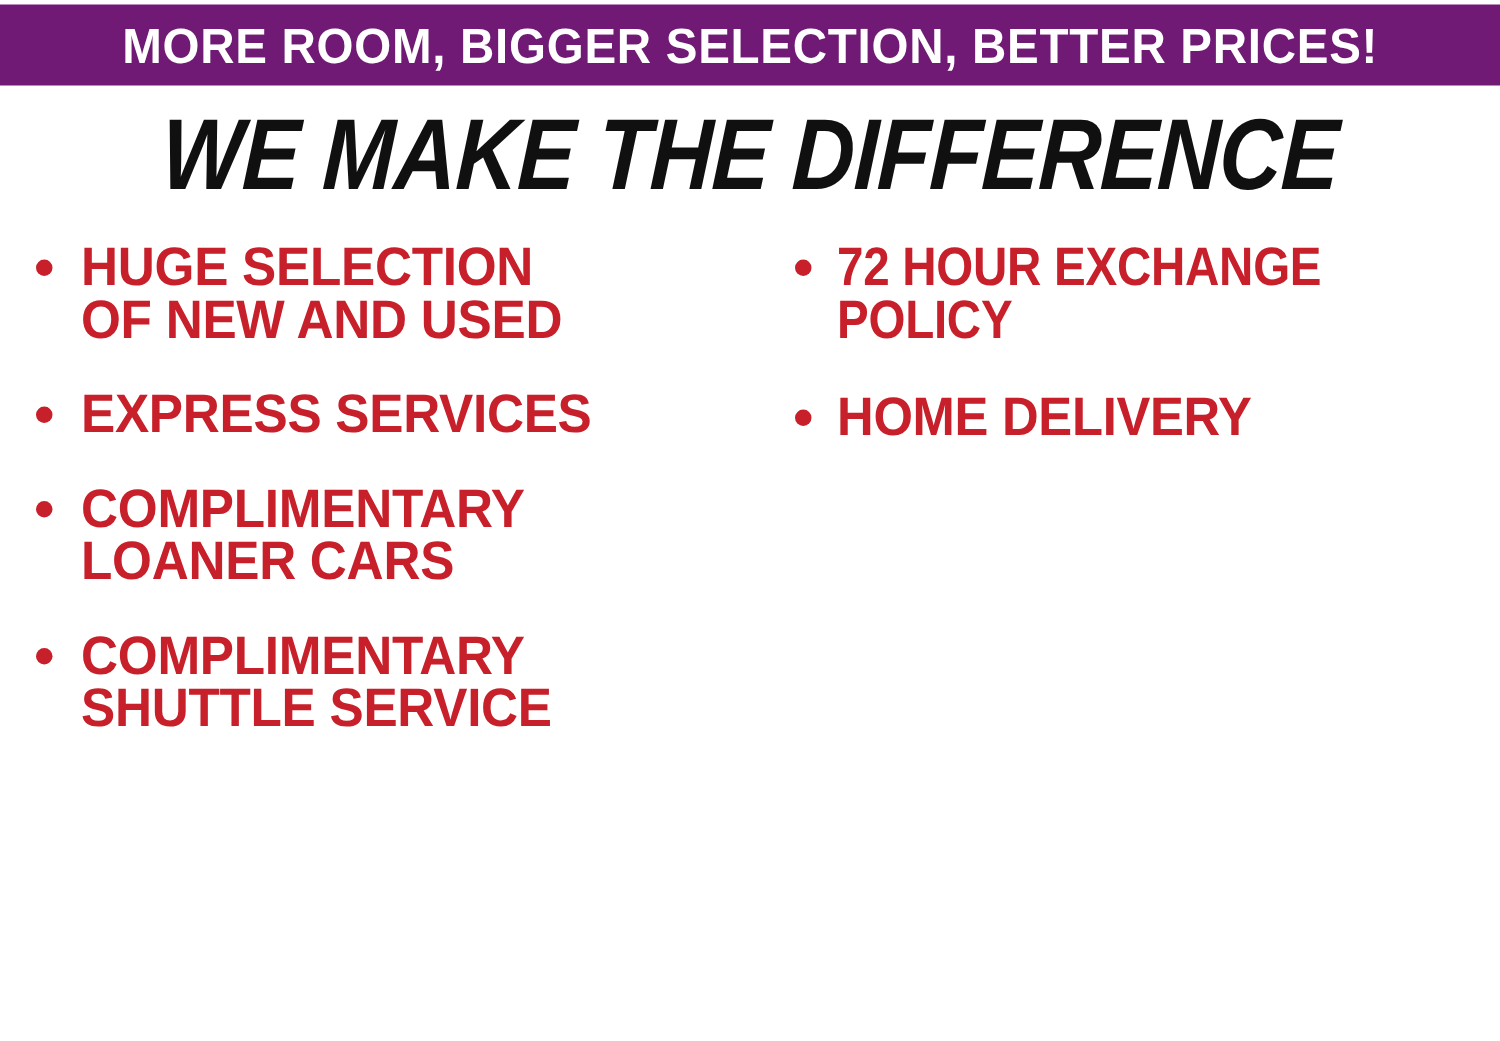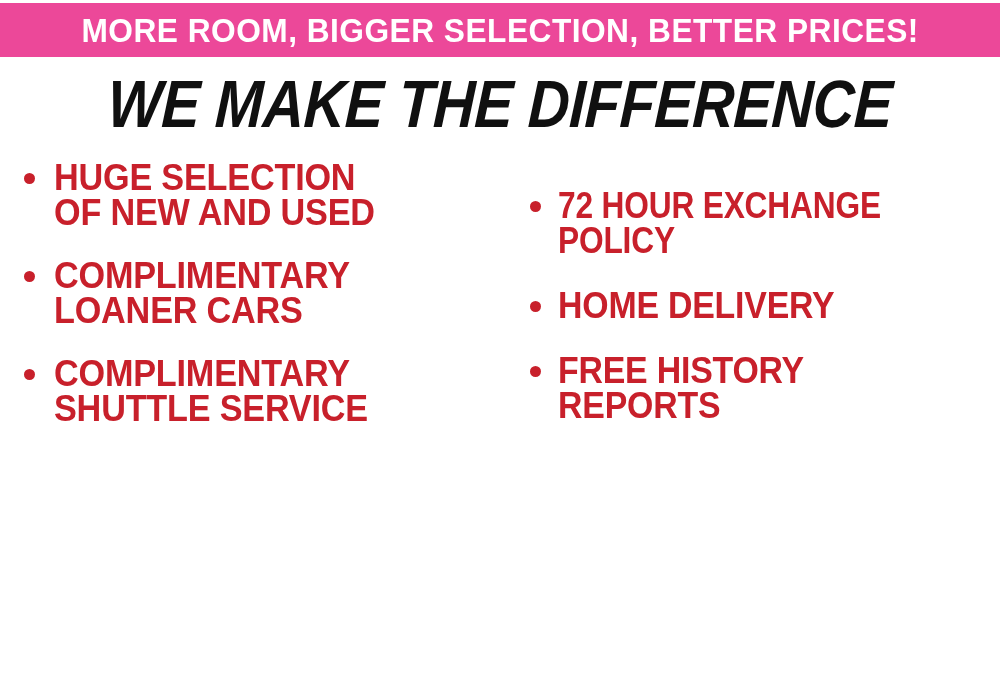--- a/index.html
+++ b/index.html
@@ -19,21 +19,21 @@
     overflow: hidden;
   }
 
   
   .top-bar {
     position: absolute;
     left: 0;
     top: 3px;
     width: 1000px;
     height: 54px;
-    background: #ec4899;
+    background: #701a75;
     display: flex;
     align-items: center;
     justify-content: center;
   }
   .top-bar-text {
     color: #ffffff;
     font-family: "Liberation Sans", sans-serif;
     font-weight: bold;
     font-size: 33px;
     letter-spacing: 0.5px;
@@ -78,21 +78,21 @@
     top: 0;
   }
   .col-left  { left: 14px;  width: 500px; }
   .col-right { left: 518px; width: 482px; }
 
   .bullet-item {
     position: relative;
     padding-left: 40px;
     margin-bottom: 28px;
   }
-  .col-right .bullet-item { margin-bottom: 30px; margin-top: 28px; }
+  .col-right .bullet-item { margin-bottom: 30px; }
 
   .bullet-dot {
     position: absolute;
     left: 10px;
     top: 13px;
     width: 11px;
     height: 11px;
     border-radius: 50%;
     background: #c8202b;
   }
@@ -133,41 +133,40 @@
   <div class="columns">
 
     <div class="col col-left">
       <div class="bullet-item">
         <span class="bullet-dot"></span>
         <span class="bullet-text">HUGE SELECTION
 OF NEW AND USED</span>
       </div>
       <div class="bullet-item">
         <span class="bullet-dot"></span>
+        <span class="bullet-text">EXPRESS SERVICES</span>
+      </div>
+      <div class="bullet-item">
+        <span class="bullet-dot"></span>
         <span class="bullet-text">COMPLIMENTARY
 LOANER CARS</span>
       </div>
       <div class="bullet-item">
         <span class="bullet-dot"></span>
         <span class="bullet-text">COMPLIMENTARY
 SHUTTLE SERVICE</span>
       </div>
     </div>
 
     <div class="col col-right">
       <div class="bullet-item">
         <span class="bullet-dot"></span>
         <span class="bullet-text tight">72 HOUR EXCHANGE
 POLICY</span>
       </div>
       <div class="bullet-item">
         <span class="bullet-dot"></span>
         <span class="bullet-text">HOME DELIVERY</span>
       </div>
-      <div class="bullet-item">
-        <span class="bullet-dot"></span>
-        <span class="bullet-text">FREE HISTORY
-REPORTS</span>
-      </div>
     </div>
 
   </div>
 </div>
 
 </body></html>

